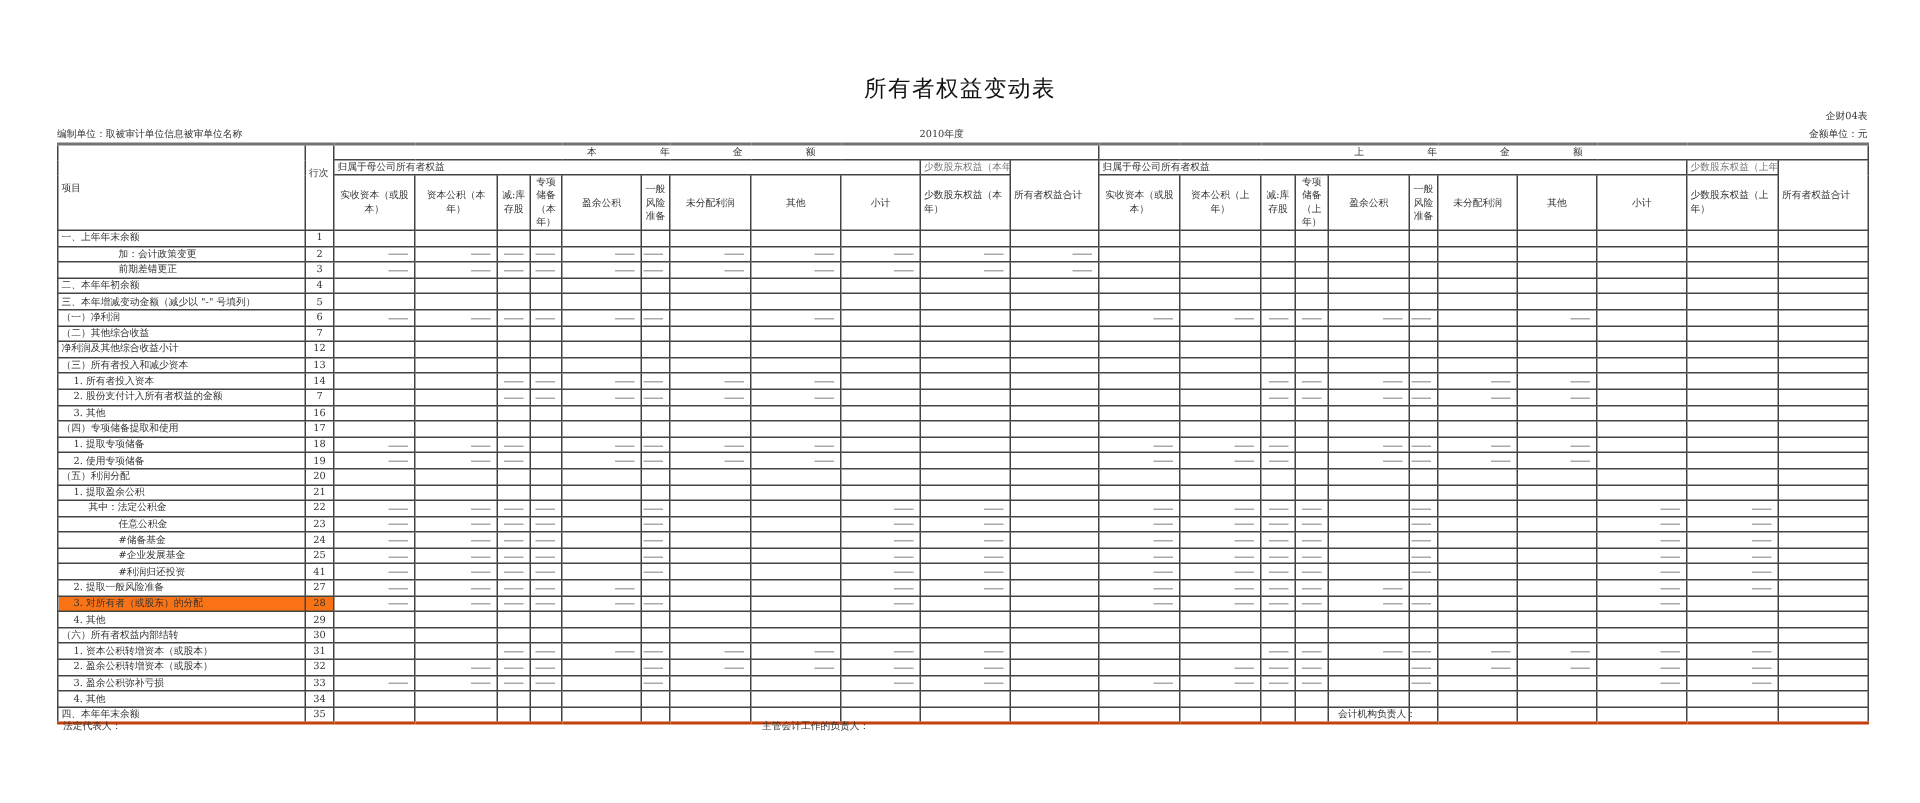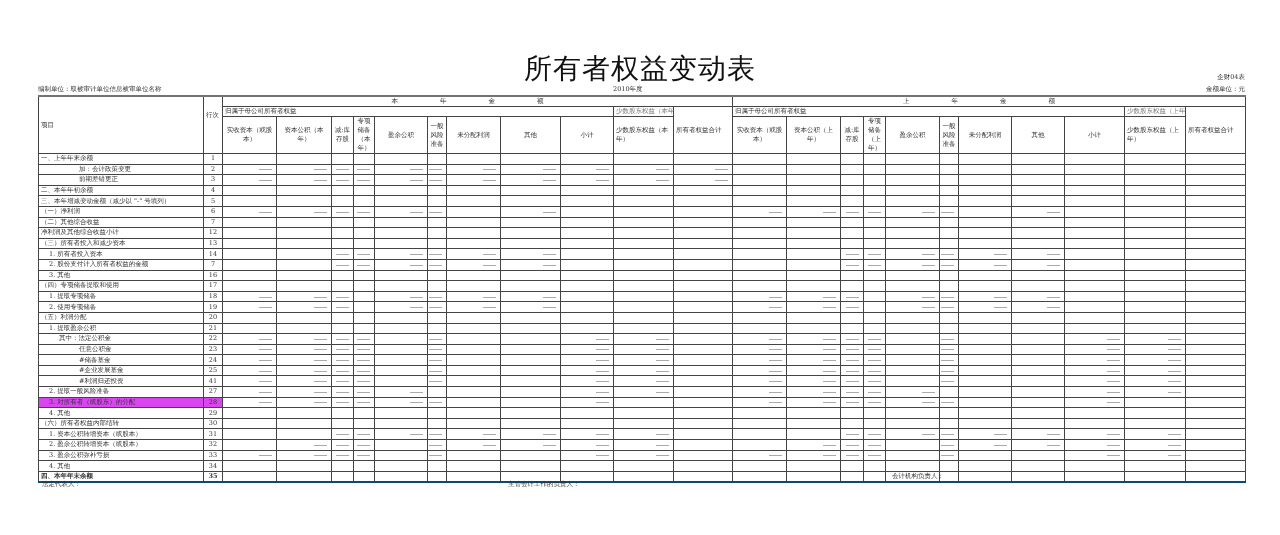--- a/index.html
+++ b/index.html
@@ -1,29 +1,29 @@
 <!DOCTYPE html>
 <html><head>
 <meta charset="utf-8">
 <style>
   html, body { margin:0; padding:0; background:#ffffff; }
   body { width:1280px; height:535px; position:relative; overflow:hidden; font-family:"DejaVu Serif","Liberation Serif",serif; color:#222; }
-  .title { position:absolute; left:0; width:1280px; top:50px; text-align:center; font-family:"DejaVu Sans","Liberation Sans",sans-serif; font-size:28px; letter-spacing:1px; color:#111; }
+  .title { position:absolute; left:0; width:1280px; top:50px; text-align:center; font-family:"DejaVu Sans","Liberation Sans",sans-serif; font-size:15px; letter-spacing:1px; color:#111; }
   .small { font-size:6.5px; color:#333; position:absolute; white-space:nowrap; }
   table.sheet { position:absolute; left:38px; top:95px; border-collapse:collapse; table-layout:fixed; width:1207px; }
   table.sheet td { border:1px solid #444; font-size:6.5px; padding:0 2px; height:9.6px; line-height:9px; overflow:hidden; white-space:nowrap; color:#333; }
   table.sheet tr.h1 td { height:8px; }
   table.sheet tr.h2 td { height:8px; }
   table.sheet tr.h3 td { height:33px; white-space:normal; line-height:9px; text-align:center; }
   table.sheet tr.hdr-top td { border-top:2px solid #737373; }
-  table.sheet tr.last td { border-bottom:2px solid #0c4a6e;font-weight:bold; }
+  table.sheet tr.last td { border-bottom:2px solid #c2410c; }
   td.c { }
   td.dash { position:relative; }
   td.dash::after { content:""; position:absolute; right:4px; top:50%; width:13px; height:1px; background:#aaa; }
-  td.hl { background:#d946ef; }
+  td.hl { background:#f97316; }
   td.num { text-align:center; }
   td.lbl { text-align:left; }
   .ind1 { padding-left:10px !important;margin-top:40px; }
   .ind2 { padding-left:20px !important; }
   .ind3 { padding-left:40px !important; }
   .sec-title { letter-spacing:20px; text-align:center; }
 </style>
 </head>
 <body>
 

